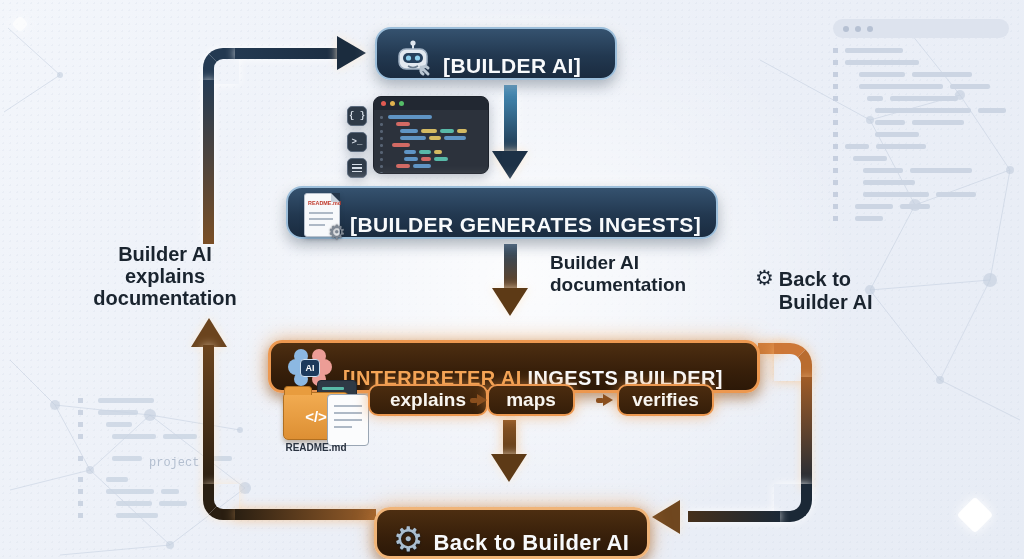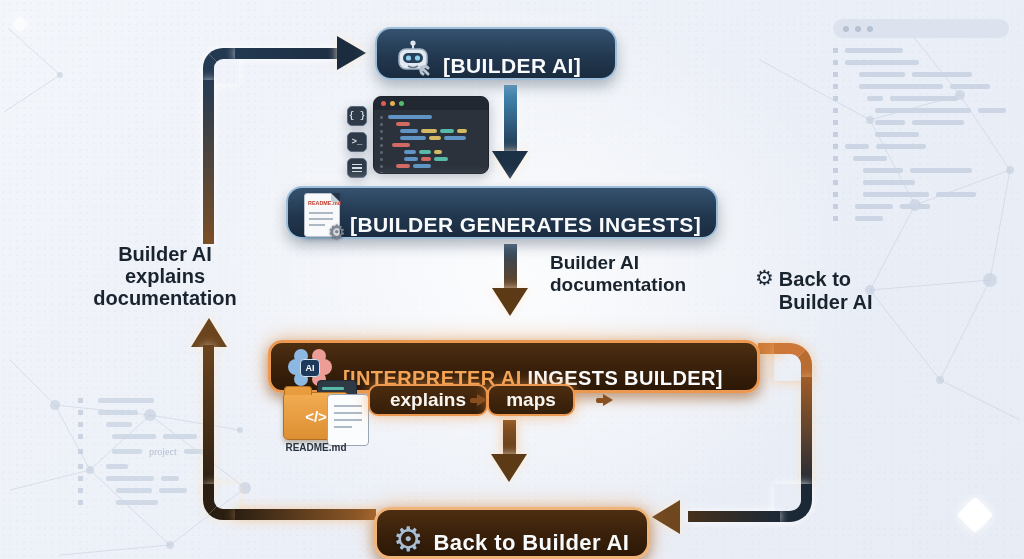--- a/index.html
+++ b/index.html
@@ -14,21 +14,21 @@
   
   .browser-skel{position:absolute;left:833px;top:19px;width:176px;}
   .bs-bar{height:19px;border-radius:10px;background:#dde3ee;display:flex;align-items:center;padding-left:10px;gap:6px;}
   .bs-dot{width:6px;height:6px;border-radius:50%;background:#b6c1d3;display:inline-block;}
   .skel-rows{margin-top:10px;display:flex;flex-direction:column;gap:7px;}
   .skel-row{display:flex;align-items:center;gap:7px;}
   .skel-bullet{width:5px;height:5px;background:#c6cfdf;flex:0 0 auto;}
   .skel-bar{height:5px;border-radius:2px;background:#ccd5e3;}
   .code-skel{position:absolute;left:78px;top:388px;width:220px;opacity:.85;}
   .code-skel .skel-bar{background:#ccd6e4;}
-  .code-word{font-family:Liberation Serif, serif;font-size:10px;color:#a9b6c9;}
+  .code-word{font-family:Liberation Mono, monospace;font-size:12px;color:#a9b6c9;margin-top:10px;}
   
   .net{position:absolute;inset:0;pointer-events:none;}
   
   .sparkle{position:absolute;background:#ffffff;transform:rotate(45deg);border-radius:4px;
            box-shadow:0 0 12px rgba(255,255,255,.95);}
   
   .seg{position:absolute;}
   .glow-b{box-shadow:0 0 10px rgba(255,255,255,.9);}
   .glow-o{box-shadow:0 0 12px rgba(250,185,115,.65);}
   .tri{width:0;height:0;position:absolute;filter:drop-shadow(0 0 5px rgba(255,235,210,.8));}
@@ -431,20 +431,23 @@
     </span>
     <span class="fi-caption">README.md</span>
   </div>
 
   <div class="pill" style="left:368px;top:384px;width:120px;height:32px;">
       <span>explains</span>
     </div>
   <div class="pill" style="left:487px;top:384px;width:88px;height:32px;">
       <span>maps</span>
     </div>
+  <div class="pill" style="left:617px;top:384px;width:97px;height:32px;">
+      <span>verifies</span>
+    </div>
 
   <div class="mini-arrow-shaft" style="left:470px;top:398px;width:8px;"></div>
   <div class="tri" style="left:477px;top:394px;border-top:6px solid transparent;border-bottom:6px solid transparent;border-left:10px solid #8a4f1e;filter:none;"></div>
   <div class="mini-arrow-shaft" style="left:596px;top:398px;width:8px;"></div>
   <div class="tri" style="left:603px;top:394px;border-top:6px solid transparent;border-bottom:6px solid transparent;border-left:10px solid #8a4f1e;filter:none;"></div>
 
   <div class="node brown" style="left:374px;top:489px;width:276px;height:52px;font-size:22px;border:3px solid #f0b478;">
     <span class="gear-glyph" style="font-size:34px;color:#aabed0;text-shadow:0 1px 2px #141c26;font-weight:normal;">⚙</span>
     <span class="node-label">Back to Builder AI</span>
   </div>

